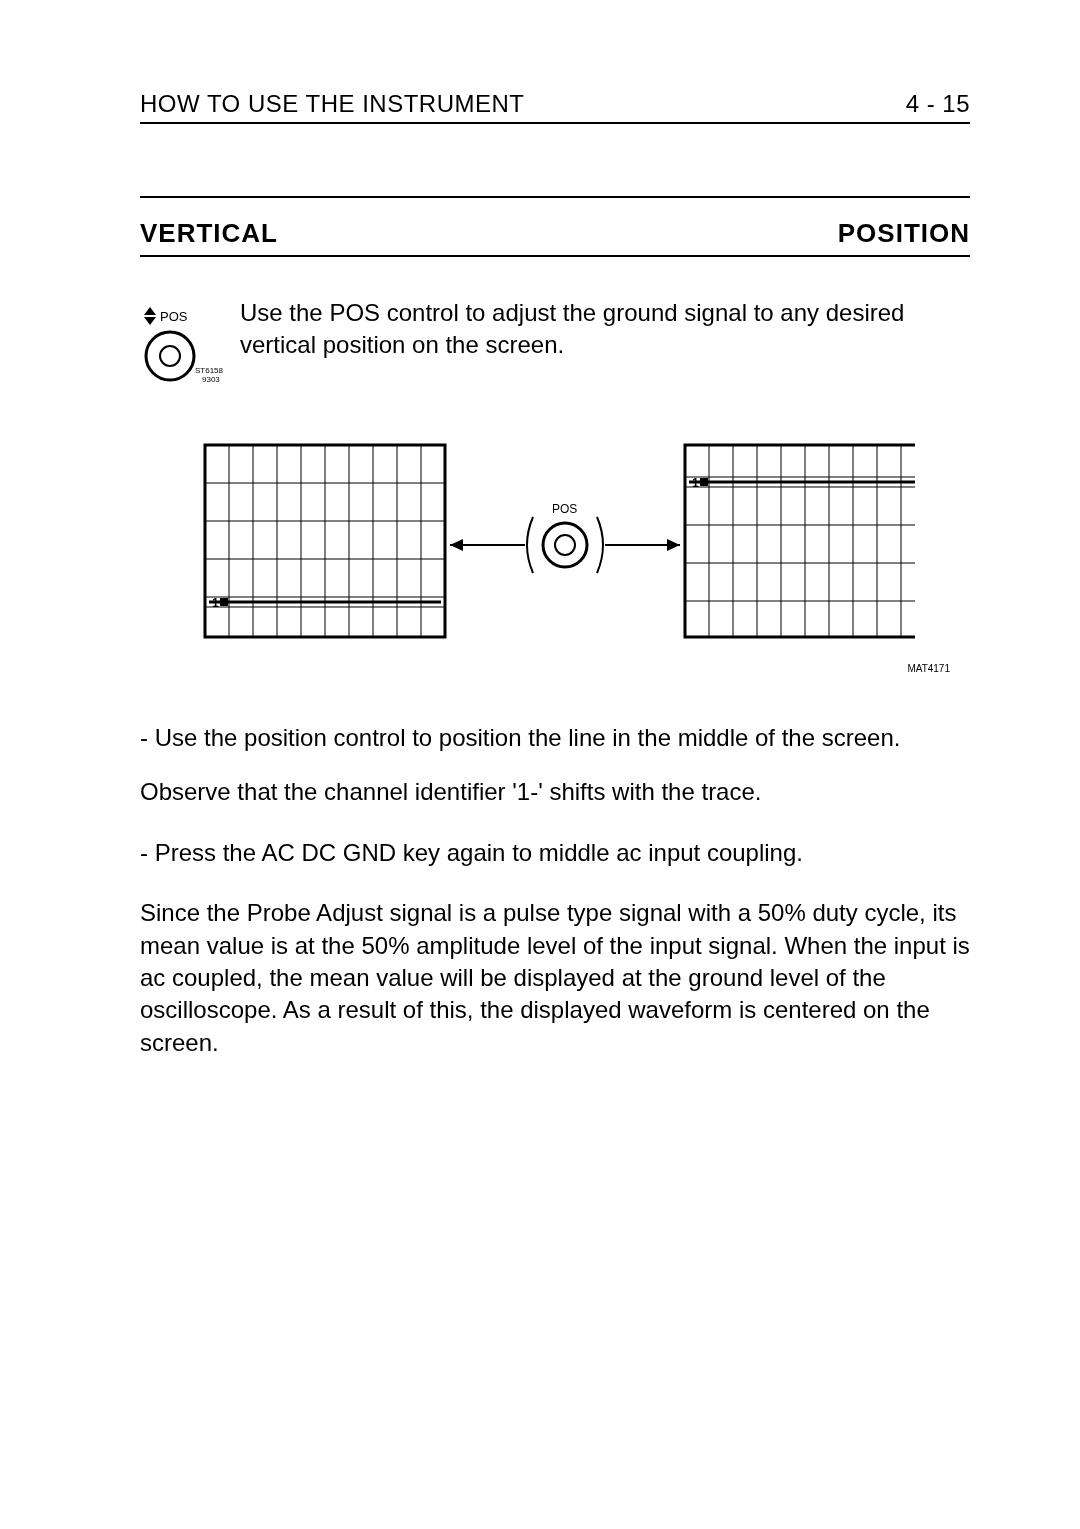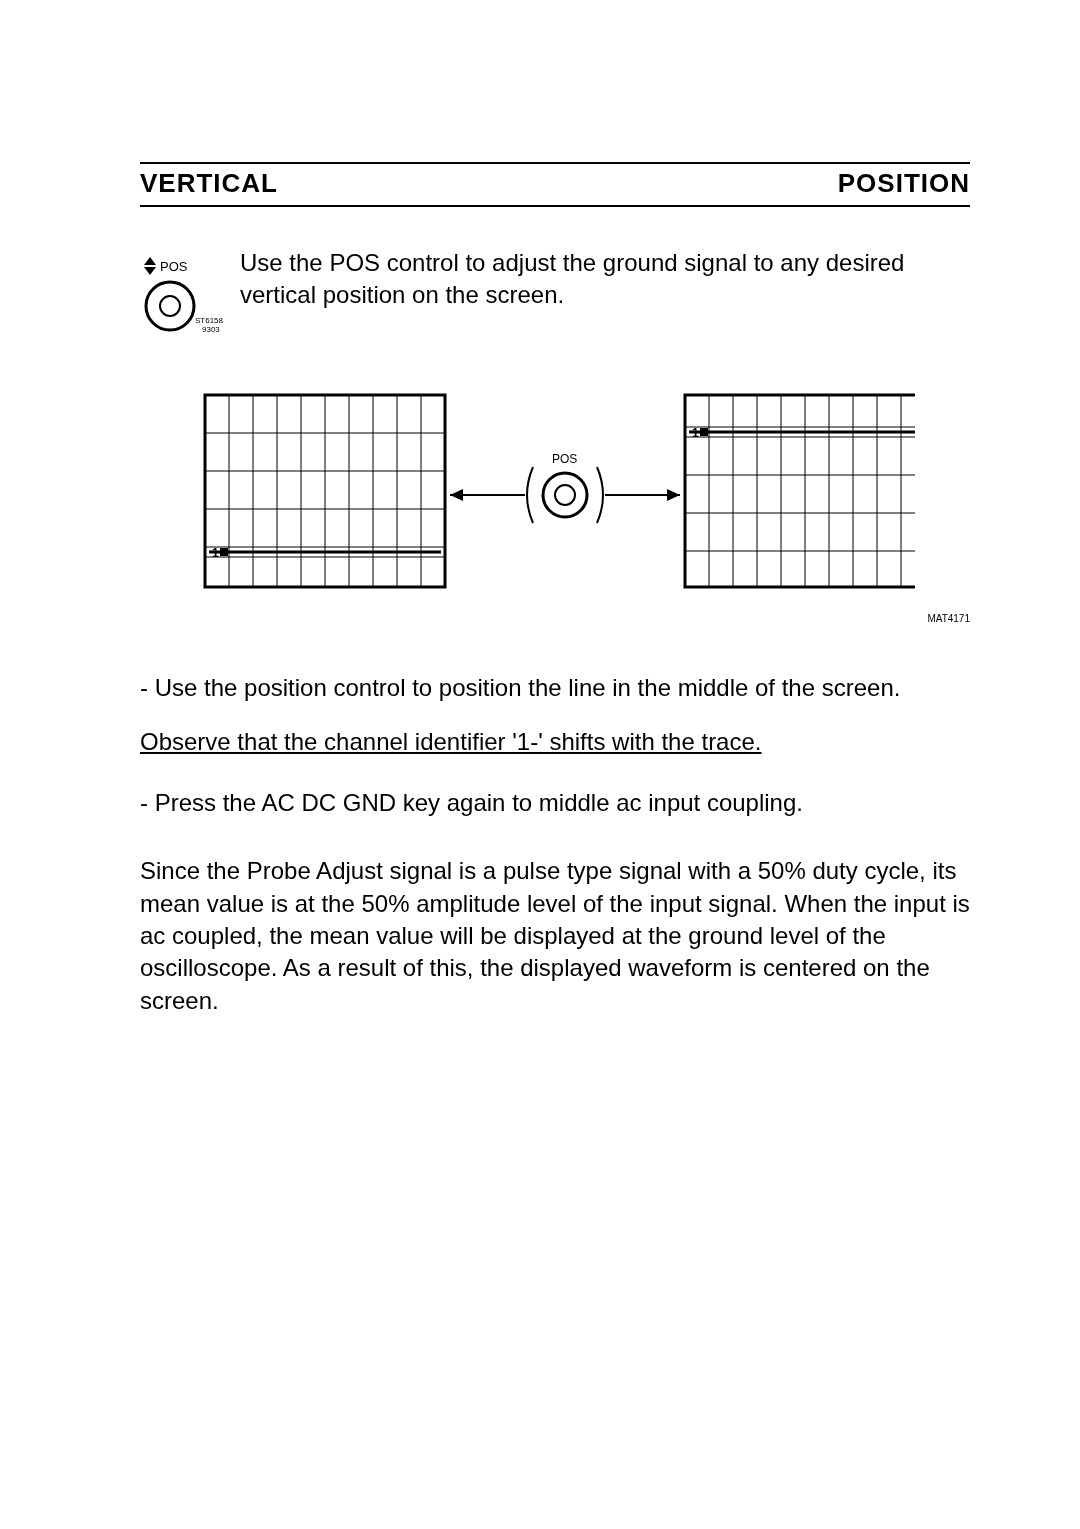--- a/index.html
+++ b/index.html
@@ -30,21 +30,21 @@
     border-top: 2px solid #000;
     margin-top: 72px;
   }
   .section-row {
     display: flex;
     justify-content: space-between;
     font-size: 26px;
     font-weight: bold;
     letter-spacing: 1px;
     border-bottom: 2px solid #000;
-    padding: 4px 0 6px 0;
+    padding: 20px 0 6px 0;
   }
   .intro-block {
     display: flex;
     margin-top: 40px;
     align-items: flex-start;
   }
   .knob-col {
     width: 100px;
     padding-top: 4px;
   }
@@ -56,44 +56,48 @@
 
   .figure-wrap {
     margin-top: 30px;
     text-align: center;
   }
   .figure-wrap svg { display: inline-block; }
   .figure-id {
     font-size: 10px;
     color: #000;
     text-align: right;
+    margin-right: 20px;
     margin-top: 4px;
   }
 
   .bold-step {
     font-weight: normal;
     font-size: 24px;
     margin-top: 48px;
     line-height: 1.35;
   }
   .body-para {
     font-size: 24px;
     line-height: 1.35;
     margin-top: 22px;
   }
   .body-para.first {
     margin-top: 22px;
-    text-decoration: underline;
   }
 </style>
 </head>
 <body>
 
 <div class="page">
 
+  <div class="header-row">
+    <span>HOW TO USE THE INSTRUMENT</span>
+    <span>4 - 15</span>
+  </div>
 
   <div class="section-divider"></div>
   <div class="section-row">
     <span>VERTICAL</span>
     <span>POSITION</span>
   </div>
 
   <div class="intro-block">
     <div class="knob-col">
       <svg class="knob-group" width="88" height="100" viewBox="0 0 88 100">
@@ -192,15 +196,15 @@
     </svg>
     <div class="figure-id">MAT4171</div>
   </div>
 
   <div class="bold-step">- Use the position control to position the line in the middle of the screen.</div>
 
   <div class="body-para first">Observe that the channel identifier '1-' shifts with the trace.</div>
 
   <div class="bold-step" style="margin-top:28px">- Press the AC DC GND key again to middle ac input coupling.</div>
 
-  <div class="body-para" style="margin-top:36px">Since the Probe Adjust signal is a pulse type signal with a 50% duty cycle, its mean value is at the 50% amplitude level of the input signal. When the input is ac coupled, the mean value will be displayed at the ground level of the oscilloscope. As a result of this, the displayed waveform is centered on the screen.</div>
+  <div class="body-para" style="margin-top:28px">Since the Probe Adjust signal is a pulse type signal with a 50% duty cycle, its mean value is at the 50% amplitude level of the input signal. When the input is ac coupled, the mean value will be displayed at the ground level of the oscilloscope. As a result of this, the displayed waveform is centered on the screen.</div>
 
 </div>
 
 </body></html>

